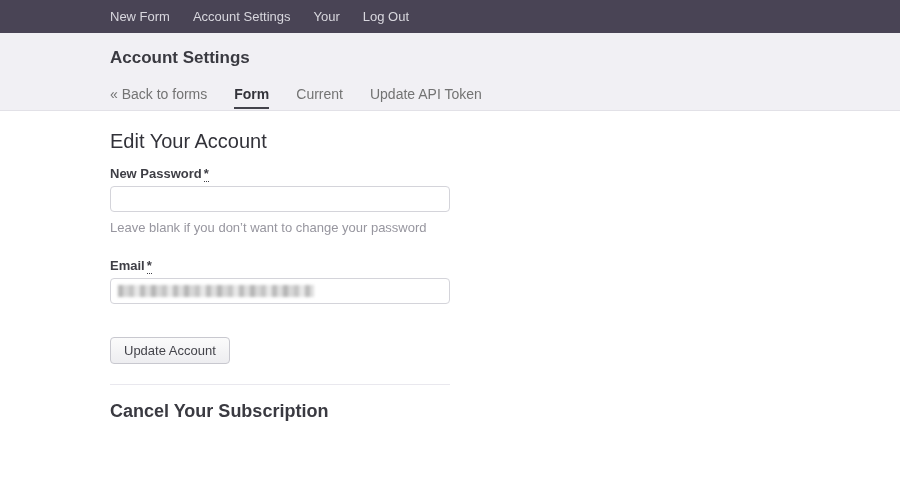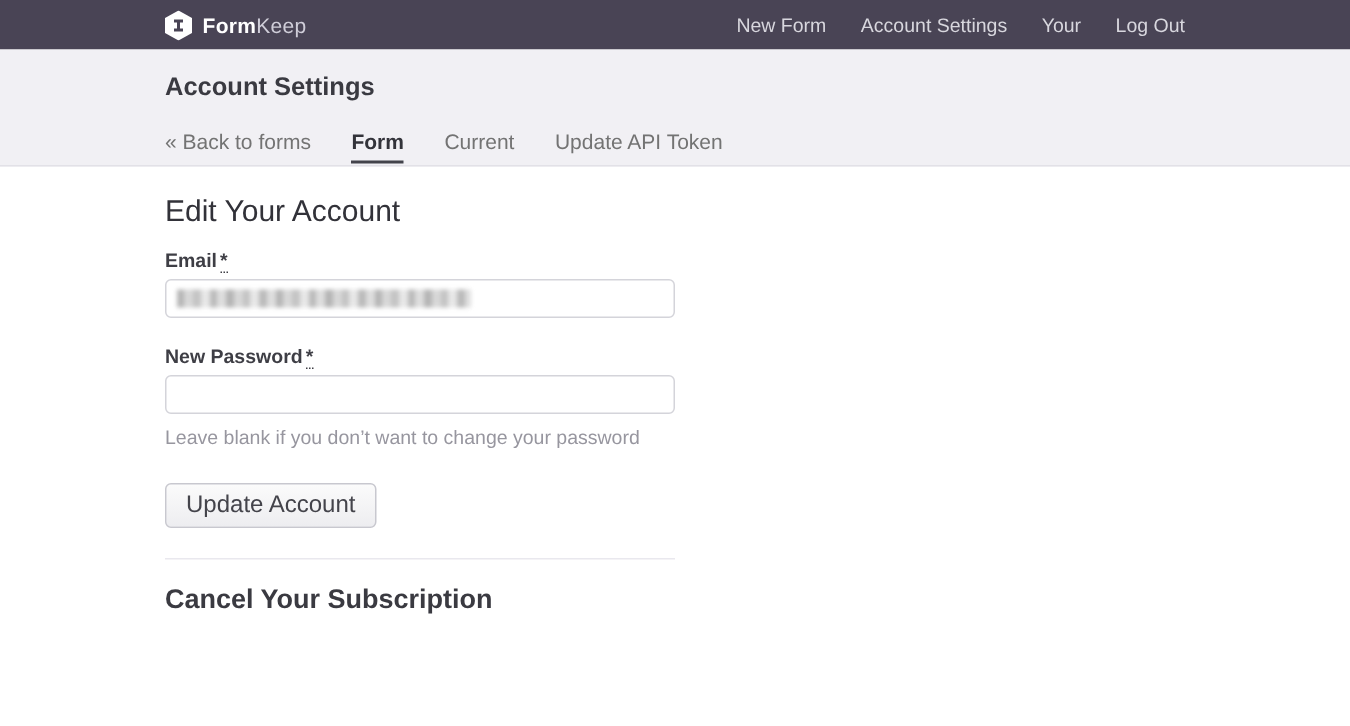--- a/index.html
+++ b/index.html
@@ -118,23 +118,24 @@
     pointer-events: none;
   }
   .help-text {
     font-size: 13px;
     color: #97969f;
     margin-top: 8px;
   }
   .gap-lg { margin-bottom: 23px; }
   .btn {
     display: inline-block;
+    margin-top: 15px;
     padding: 5px 13px;
     font-family: "Liberation Sans", sans-serif;
-    font-size: 16px;
+    font-size: 13px;
     color: #44444b;
     background: linear-gradient(#fbfbfb, #ededf0);
     border: 1px solid #c8c8cf;
     border-radius: 4px;
     cursor: pointer;
   }
   .divider {
     border: none;
     border-top: 1px solid #e9e8ee;
     margin: 20px 0 16px;
@@ -146,29 +147,20 @@
     font-weight: bold;
     color: #3a3a41;
     margin-bottom: 2px;
   }
 </style>
 </head>
 <body>
 
 <div class="navbar">
   <div class="container navbar-inner">
-    <div class="brand">
-      <span style="display:inline-flex;">
-        <svg width="18" height="20" viewBox="0 0 18 20">
-          <polygon points="9,0 18,5 18,15 9,20 0,15 0,5" fill="#ffffff"></polygon>
-          <path d="M6 6 h6 v2 h-2 v4 h2 v2 h-6 v-2 h2 v-4 h-2 z" fill="#494455"></path>
-        </svg>
-      </span>
-      <span class="brand-name"><span class="brand-bold">Form</span><span class="brand-light">Keep</span></span>
-    </div>
     <div class="nav-links">
       <a class="nav-link">New Form</a>
       <a class="nav-link">Account Settings</a>
       <a class="nav-link">Your</a>
       <a class="nav-link">Log Out</a>
     </div>
   </div>
 </div>
 
 <div class="page-header">
@@ -181,34 +173,34 @@
       <a class="tab">Update API Token</a>
     </div>
   </div>
 </div>
 
 <div class="container">
   <div class="main-col">
 
     <h2 class="form-title">Edit Your Account</h2>
 
+    <div class="field gap-lg">
+      <label class="field-label"><span>New Password</span><span class="required">*</span></label>
+      <input class="text-input" type="password" style="">
+      <div class="help-text">Leave blank if you don’t want to change your password</div>
+    </div>
+
     <div class="field">
       <label class="field-label"><span>Email</span><span class="required">*</span></label>
       <div class="input-wrap">
         <input class="text-input" type="text" style="">
         <div class="redaction"></div>
       </div>
     </div>
 
-    <div class="field gap-lg">
-      <label class="field-label"><span>New Password</span><span class="required">*</span></label>
-      <input class="text-input" type="password" style="">
-      <div class="help-text">Leave blank if you don’t want to change your password</div>
-    </div>
-
 
     <button class="btn">Update Account</button>
 
     <hr class="divider">
 
     <div>
       <h3 class="cancel-title">Cancel Your Subscription</h3>
 
     </div>
 

